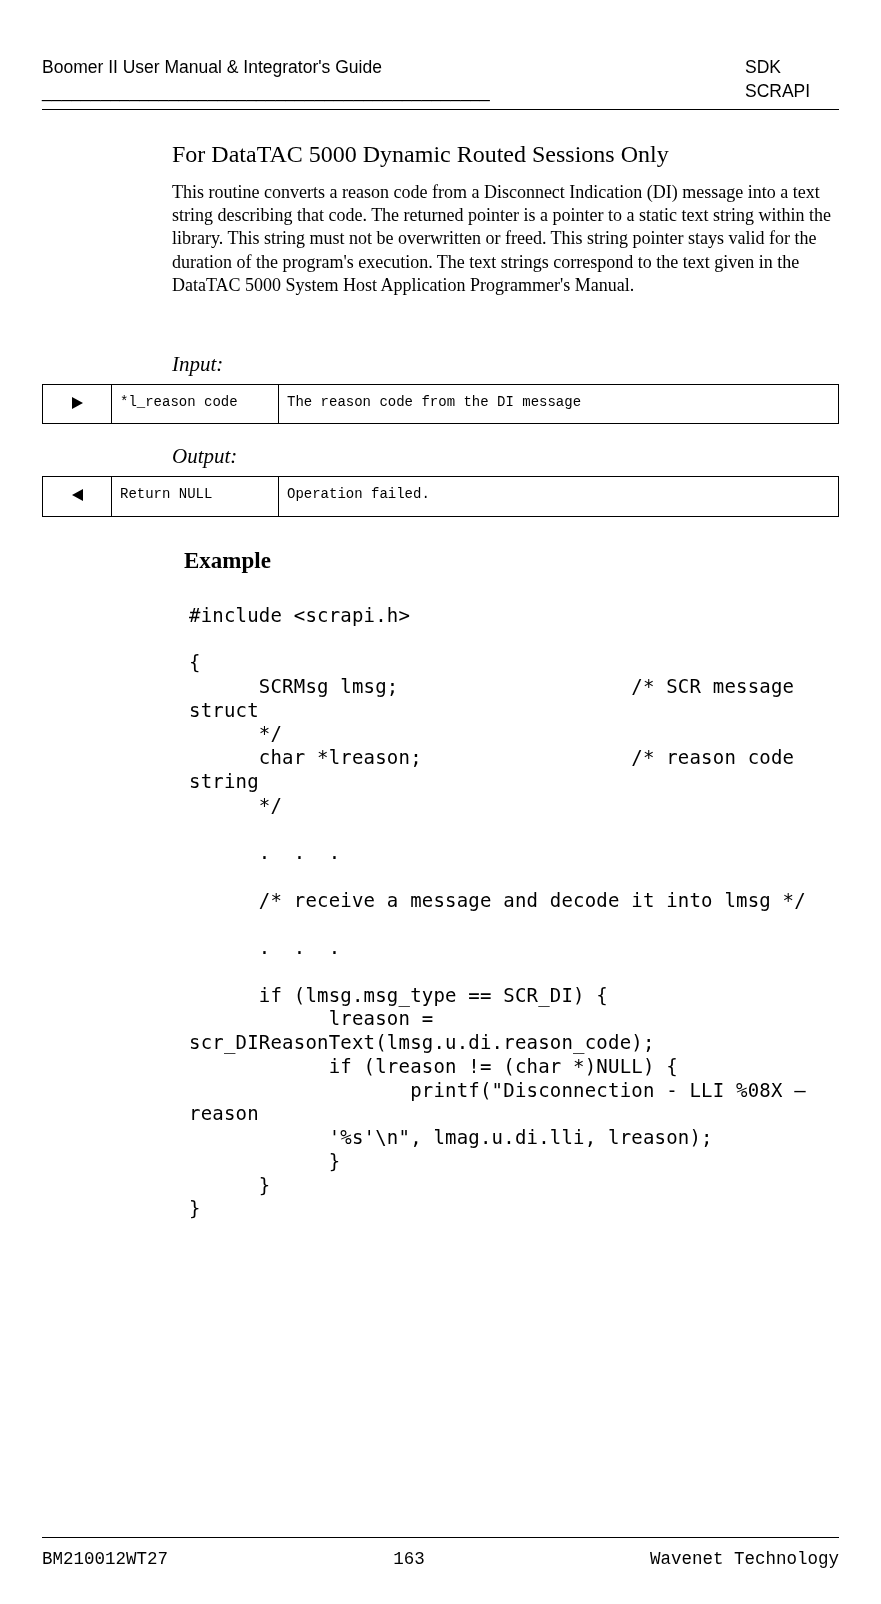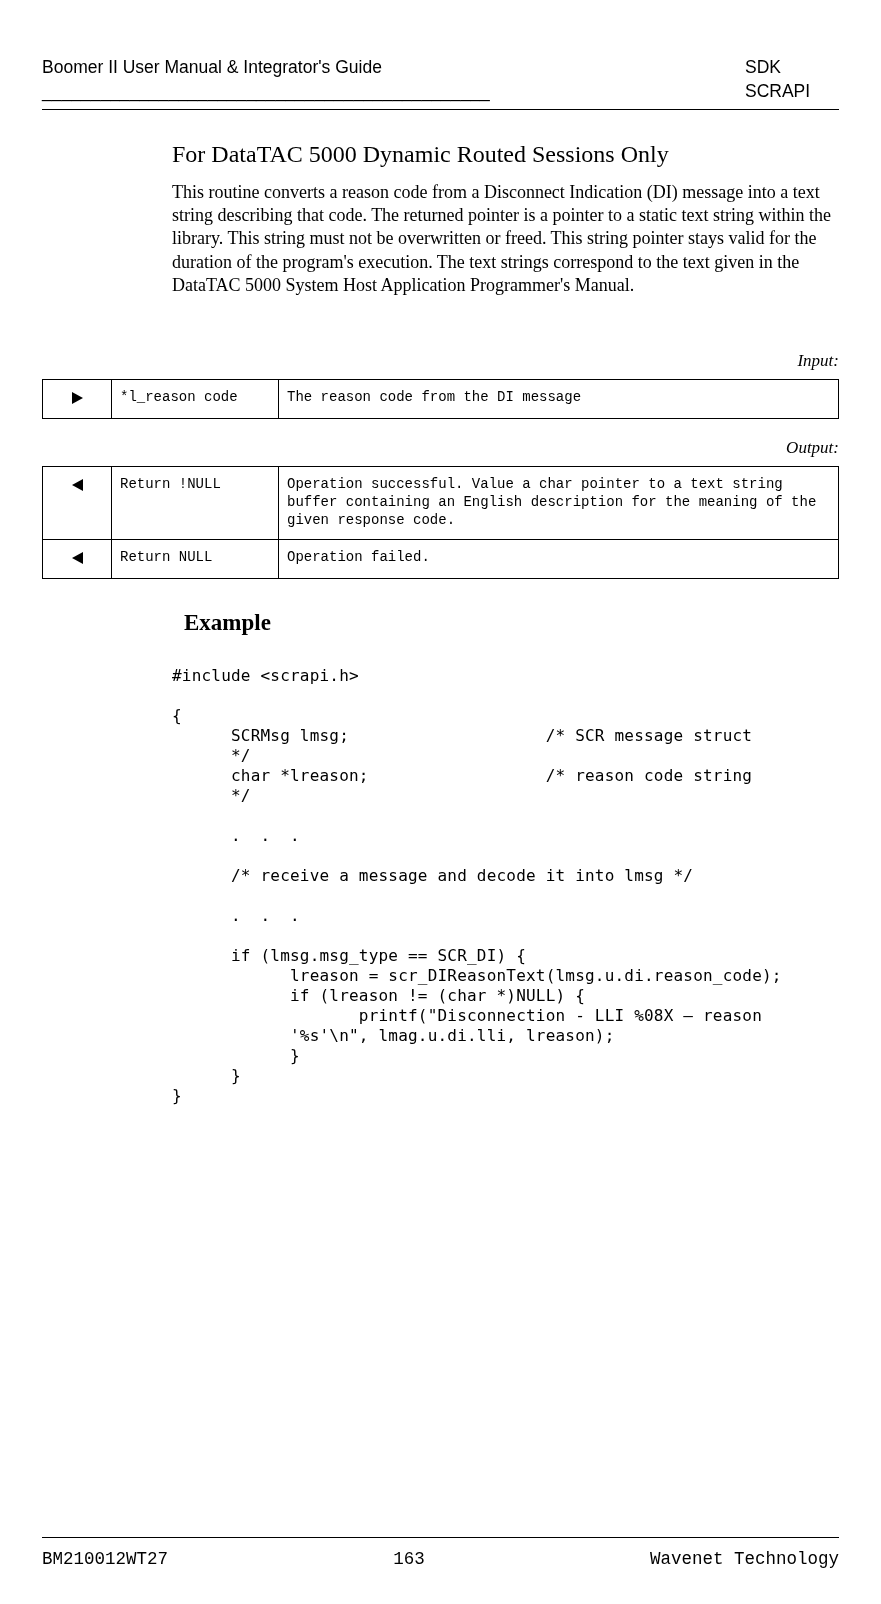--- a/index.html
+++ b/index.html
@@ -57,23 +57,22 @@
     font-weight: normal;
     margin: 0 0 10px 0;
   }
   p.body {
     margin: 0 0 52px 0;
     font-size: 18px;
     line-height: 1.3;
   }
   .io-label {
     font-style: italic;
-    font-size: 17px;
+    font-size: 21px;
     margin: 18px 0 6px 0;
-    text-align: right;
   }
   table.io {
     border-collapse: collapse;
     width: 100%;
     margin-left: -130px;
     width: calc(100% + 130px);
     font-family: Liberation Mono, monospace;
     font-size: 14px;
     padding-left: 40px;
   }
@@ -107,24 +106,24 @@
   td.keycell {
     width: 150px;
   }
   h3.example {
     font-weight: bold;
     font-size: 23px;
     margin: 28px 0 28px 12px;
   }
   pre.code {
     font-family: "Lucida Console", Menlo, Consolas, monospace;
-    font-size: 16px;
+    font-size: 19px;
     line-height: 1.25;
     white-space: pre-wrap;
-    margin: 0;
+    margin: 17px;
     letter-spacing: 0.2px;
   }
 </style>
 </head>
 <body>
 
 <div class="page">
 
   <div class="hdr">
     <span class="hdr-left">
@@ -149,25 +148,20 @@
         <td class="keycell">*l_reason code</td>
         <td>The reason code from the DI message</td>
       </tr>
     </tbody>
       </table>
 
     <div class="io-label">Output:</div>
 
     <table class="io">
       <tbody>
-          <tr>
-        <td class="arrowcell"><span class="tri tri-left"></span></td>
-        <td class="keycell">Return !NULL</td>
-        <td>Operation successful. Value a char pointer to a text string buffer containing an English description for the meaning of the given response code.</td>
-      </tr>
       <tr>
         <td class="arrowcell"><span class="tri tri-left"></span></td>
         <td class="keycell">Return NULL</td>
         <td>Operation failed.</td>
       </tr>
     </tbody>
       </table>
 
     <h3 class="example">Example</h3>
 

